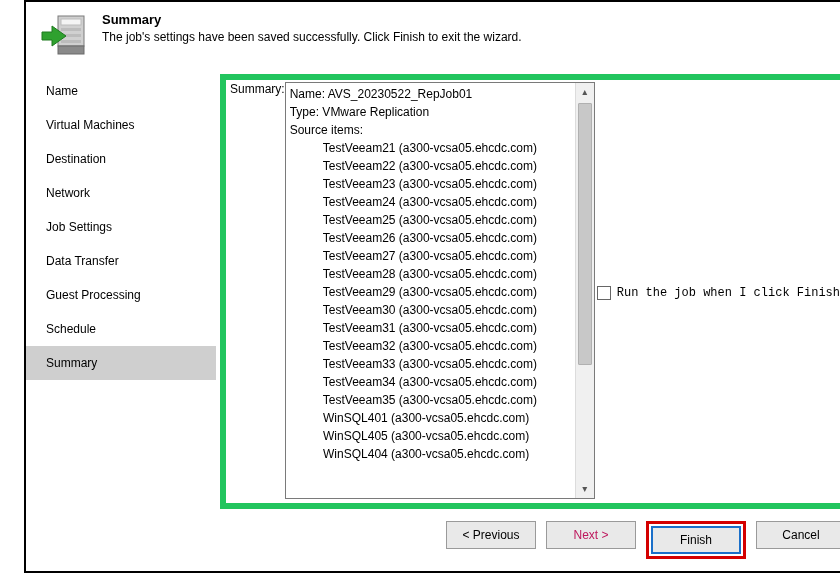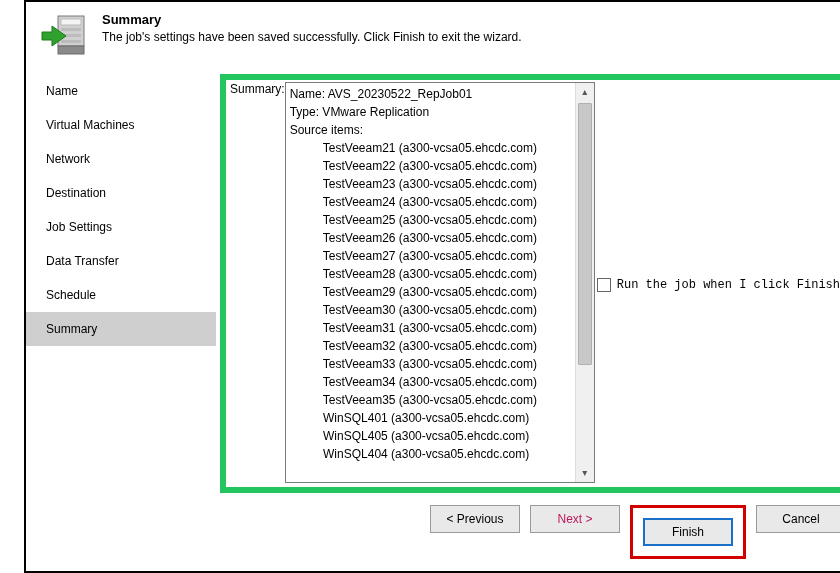--- a/index.html
+++ b/index.html
@@ -177,21 +177,21 @@
   }
   .btn.disabled {
     color: #be185d;
   }
   .btn.primary {
     border: 2px solid #1a6fc9;
     line-height: 24px;
   }
   .btn-highlight {
     border: 3px solid #d40000;
-    padding: 10px;
+    padding: 2px;
   }
 </style>
 </head>
 <body>
 
 <div class="frame">
 
   <div class="header">
     <div class="header-icon">
       <svg width="48" height="48" viewBox="0 0 48 48">
@@ -207,24 +207,25 @@
     <div class="header-text">
       <div class="header-title">Summary</div>
       <div class="header-subtitle">The job's settings have been saved successfully. Click Finish to exit the wizard.</div>
     </div>
   </div>
 
   <div class="body">
     <div class="sidebar" id="sidebar">
         <div class="sidebar-item">Name</div>
         <div class="sidebar-item">Virtual Machines</div>
+        <div class="sidebar-item">Destination</div>
         <div class="sidebar-item">Network</div>
-        <div class="sidebar-item">Destination</div>
         <div class="sidebar-item">Job Settings</div>
         <div class="sidebar-item">Data Transfer</div>
+        <div class="sidebar-item">Guest Processing</div>
         <div class="sidebar-item">Schedule</div>
         <div class="sidebar-item active">Summary</div>
       </div>
 
     <div class="main">
       <div class="main-highlight">
         <div class="summary-label">Summary:</div>
         <div class="summary-box">
           <div class="summary-content" id="summary-content">Name: AVS_20230522_RepJob01
 Type: VMware Replication

